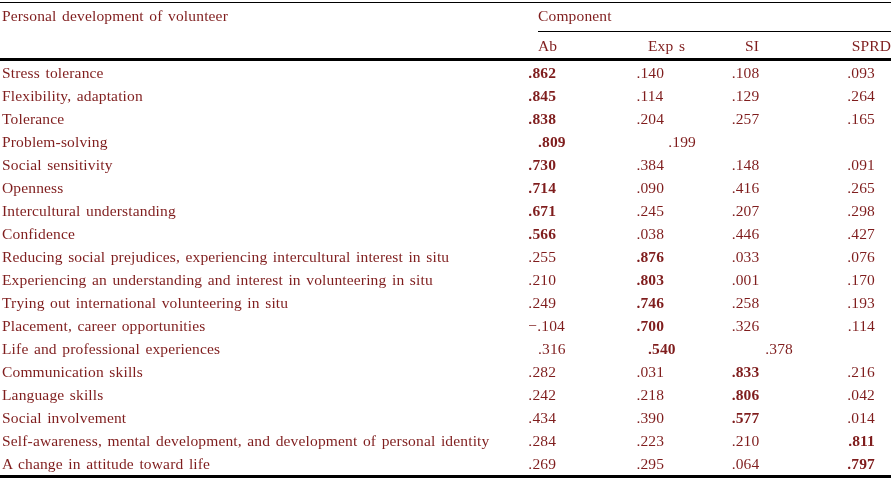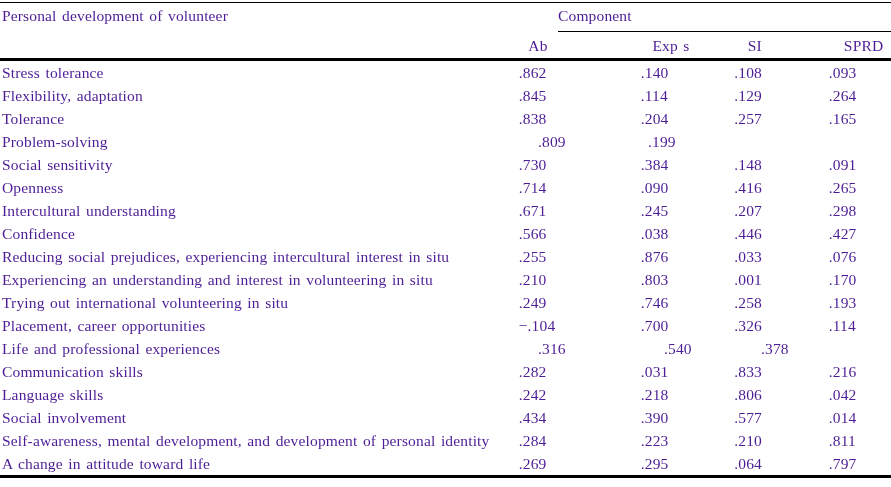--- a/index.html
+++ b/index.html
@@ -7,21 +7,21 @@
     padding: 0;
     background: #ffffff;
   }
   .paper-table {
     position: relative;
     width: 891px;
     height: 487px;
     background: #ffffff;
     font-family: "Liberation Serif", "DejaVu Serif", serif;
     font-size: 15.5px;
-    color: #4c1d95;
+    color: #7f1d1d;
     letter-spacing: 0.15px;
     word-spacing: 1.5px;
     box-sizing: border-box;
     overflow: hidden;
   }
   .rule {
     width: 891px;
     box-sizing: border-box;
   }
   .top-rule {
@@ -38,45 +38,44 @@
     display: flex;
     width: 891px;
   }
   .cell {
     box-sizing: border-box;
     overflow: hidden;
     white-space: nowrap;
   }
   .c-label { width: 538px; padding-left: 2px; }
   .c2 { width: 110px; }
-  .c3 { width: 97px; margin-left: 16px; }
+  .c3 { width: 97px; }
   .c4 { width: 98px; }
-  .c5 { width: 48px; }
+  .c5 { width: 48px; text-align: right; }
   .header-row-1 {
     height: 28.5px;
     align-items: stretch;
   }
   .header-row-1 .cell { padding-top: 4px; }
   .header-row-1 .c-group {
     flex: 1;
     border-bottom: 1.3px solid #000;
-    margin-left: 20px;
   }
   .header-row-2 {
     height: 26px;
     line-height: 27px;
   }
   .trow {
     display: flex;
     width: 875px;
     height: 23px;
     line-height: 23.5px;
   }
   .value-cell.bold {
-    font-weight: normal;
+    font-weight: bold;
   }
 </style>
 </head>
 <body>
 
 <div class="paper-table">
 
   <div class="rule top-rule"></div>
 
   <div class="row header-row-1">

